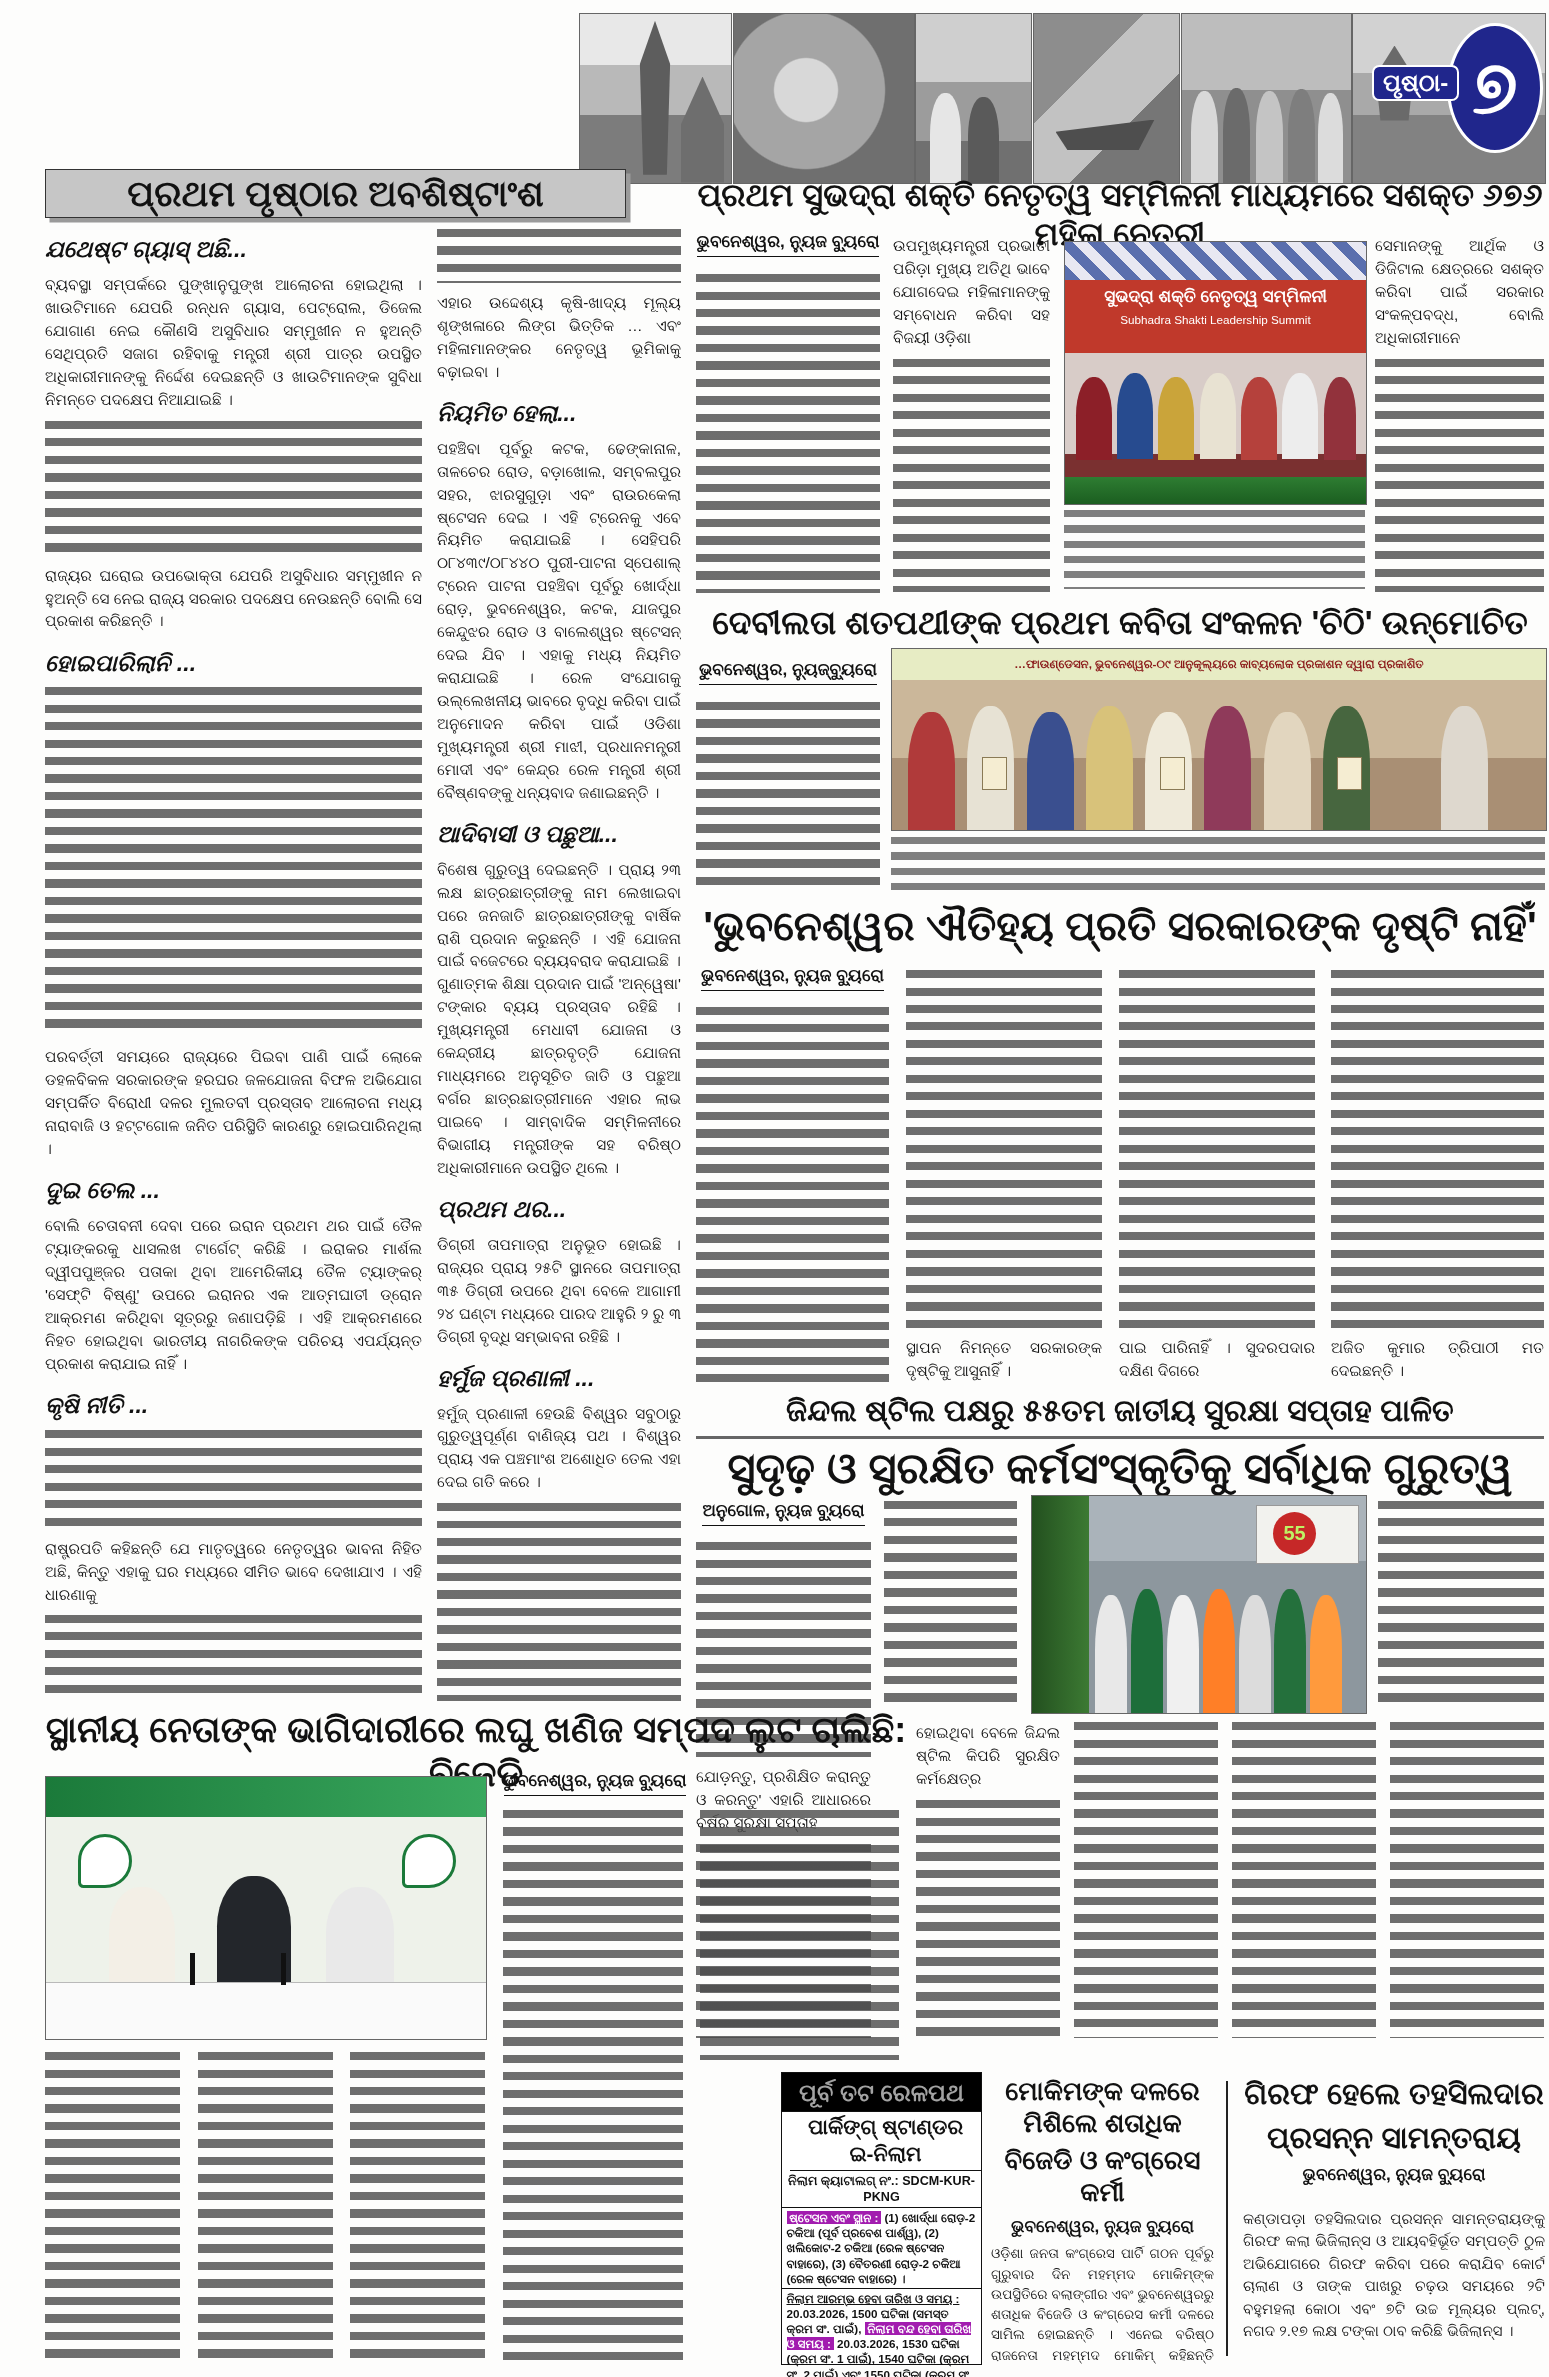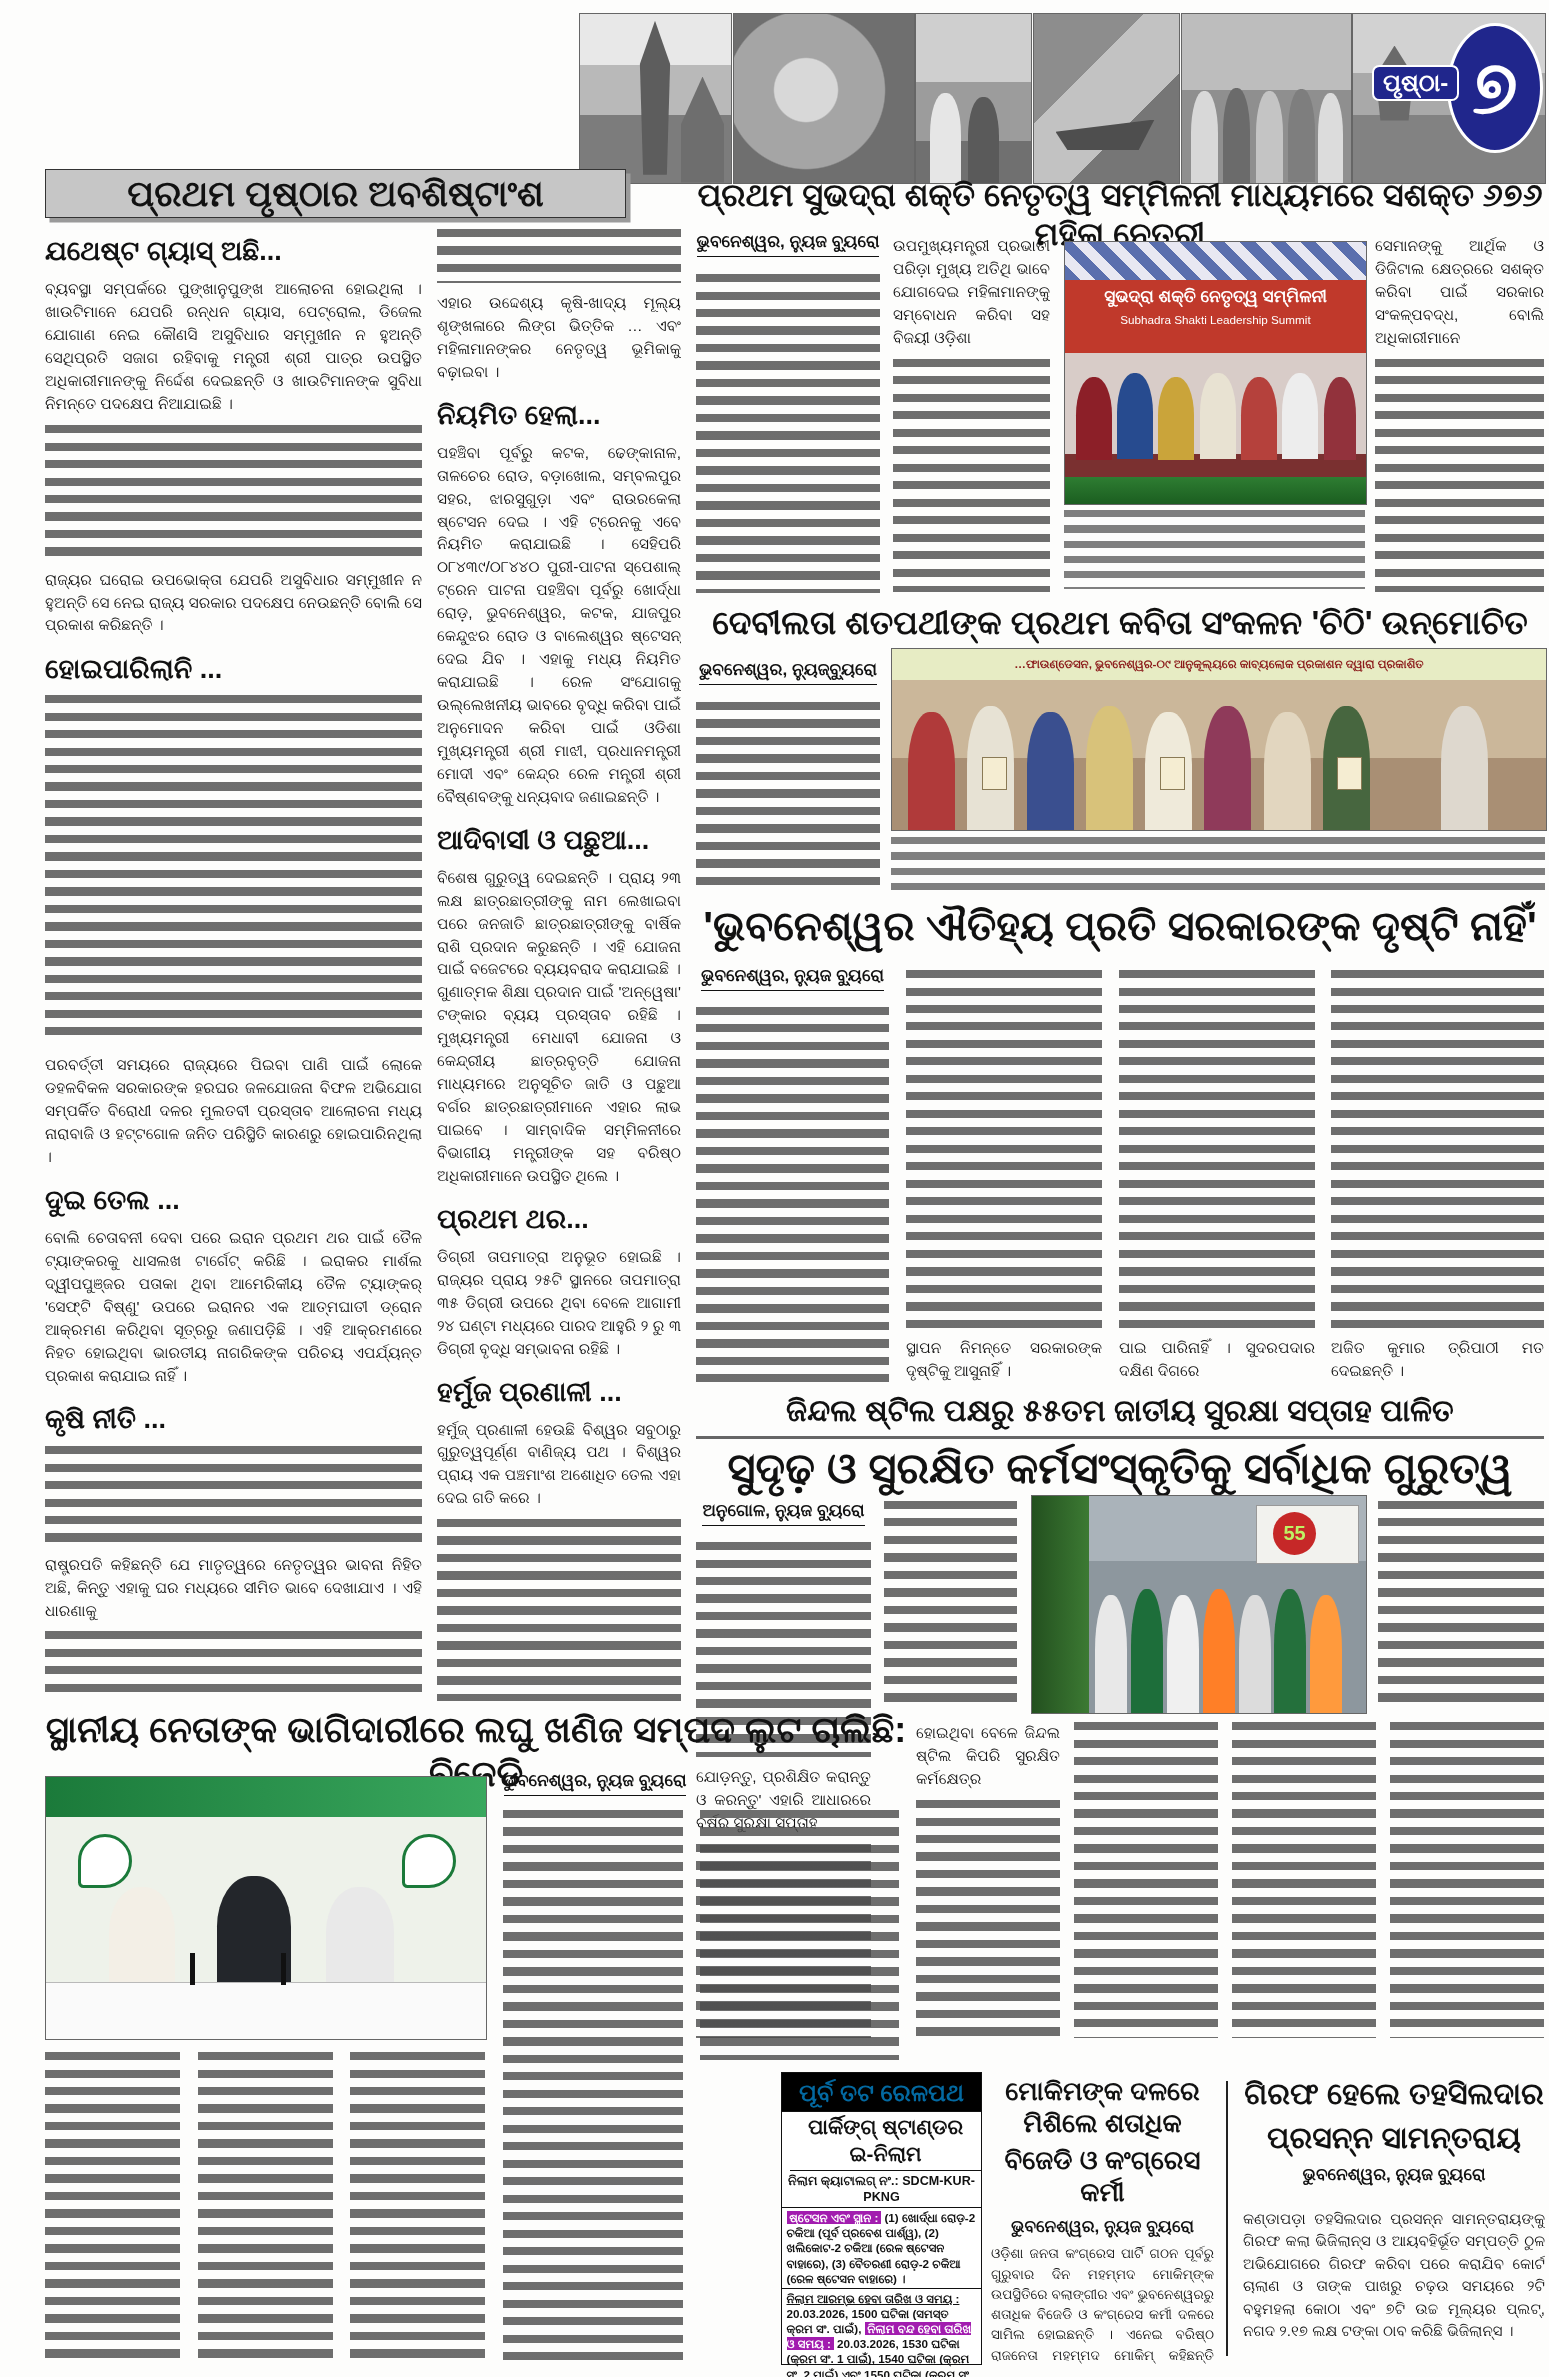--- a/index.html
+++ b/index.html
@@ -1,20 +1,20 @@
 <!DOCTYPE html>
 <html style="font-size:14.4px"><head>
 <meta charset="utf-8">
 <style>
   html,body{margin:0;padding:0;background:#e8e8e8;}
   #page{position:relative;width:1550px;height:2377px;background:#fdfdfc;
         font-family:"Liberation Sans",sans-serif;color:#111;overflow:hidden;margin:0 auto;}
   .abs{position:absolute;}
   .bt{font-size:15.3px;line-height:1.5;text-align:justify;margin:0;word-break:break-word;}
-  .sub{font-size:27px;font-weight:bold;margin:7.2px 0 1.8px;}
+  .sub{font-size:23px;font-weight:bold;margin:7.2px 0 1.8px;font-style:italic;}
   .greek{background:repeating-linear-gradient(to bottom,#4a4a4a 0 8px,transparent 8px 17.5px);opacity:.8;}
   .greek-s{background:repeating-linear-gradient(to bottom,#555 0 7.2px,transparent 7.2px 15.3px);opacity:.75;}
   .hl{font-weight:bold;text-align:center;line-height:1.22;margin:0;}
   .byline{font-weight:bold;text-align:center;font-size:17px;border-bottom:1.8px solid #111;
           padding-bottom:3.6px;margin:0 auto;width:fit-content;min-width:162px;}
   .ncol{display:flex;flex-direction:column;gap:9px;overflow:hidden;}
   .photo{position:absolute;border:0.9px solid #666;overflow:hidden;}
   .bw{filter:grayscale(1);}
   .fig{border-radius:46% 46% 0 0;}
   
@@ -240,21 +240,21 @@
     <div class="abs" style="left:144px;top:176px;width:5.4px;height:32px;background:#111;"></div>
     <div class="abs" style="left:235px;top:176px;width:5.4px;height:32px;background:#111;"></div>
   </div>
   <div class="greek abs" style="left:503px;top:1810px;width:180px;height:551px;"></div>
   <div class="greek abs" style="left:700px;top:1810px;width:199px;height:250px;"></div>
   <div class="greek abs" style="left:45px;top:2052px;width:135px;height:310px;"></div>
   <div class="greek abs" style="left:198px;top:2052px;width:135px;height:310px;"></div>
   <div class="greek abs" style="left:350px;top:2052px;width:135px;height:310px;"></div>
 
   <div class="notice">
-    <div class="nrow" style="background:#000;color:#0369a1;text-align:center;font-size:24px;font-weight:bold;padding:3.6px 0;">
+    <div class="nrow" style="background:#000;color:#a3a3a3;text-align:center;font-size:24px;font-weight:bold;padding:3.6px 0;">
       <span>ପୂର୍ବ ତଟ ରେଳପଥ</span>
     </div>
     <div class="nrow" style="text-align:center;font-size:20.7px;font-weight:bold;margin-left:8px;">
       <span>ପାର୍କିଙ୍ଗ୍ ଷ୍ଟାଣ୍ଡର ଇ-ନିଲାମ</span>
     </div>
     <div class="nrow" style="font-weight:bold;font-size:12.6px;text-align:center;">
       <span>ନିଲାମ କ୍ୟାଟାଲଗ୍ ନଂ.: SDCM-KUR-PKNG</span>
     </div>
     <div class="nrow">
       <span class="inv">ଷ୍ଟେସନ ଏବଂ ସ୍ଥାନ :</span>

